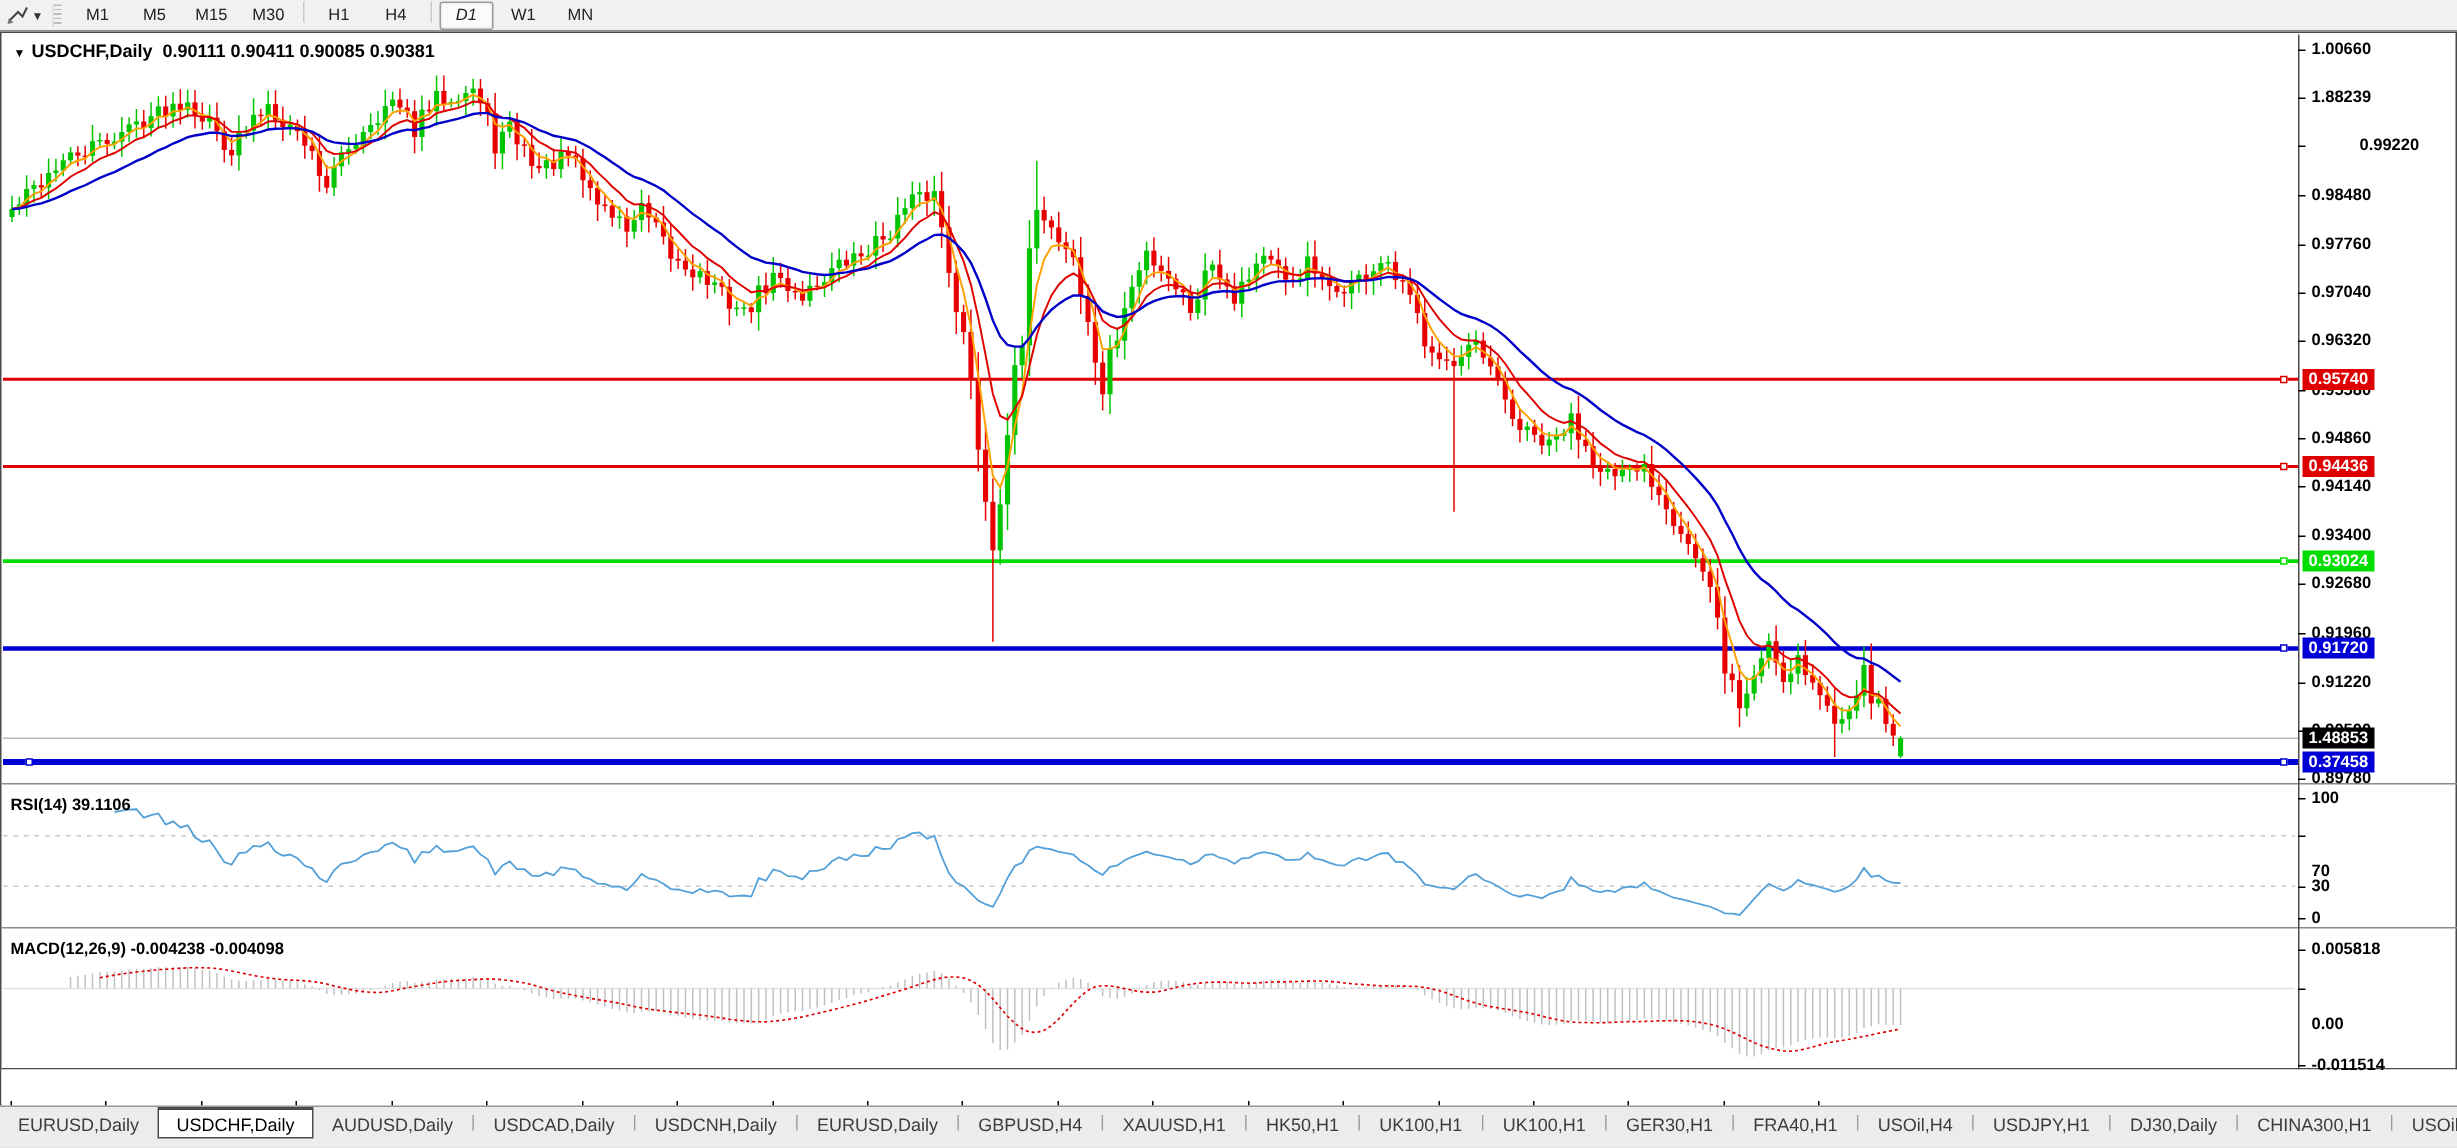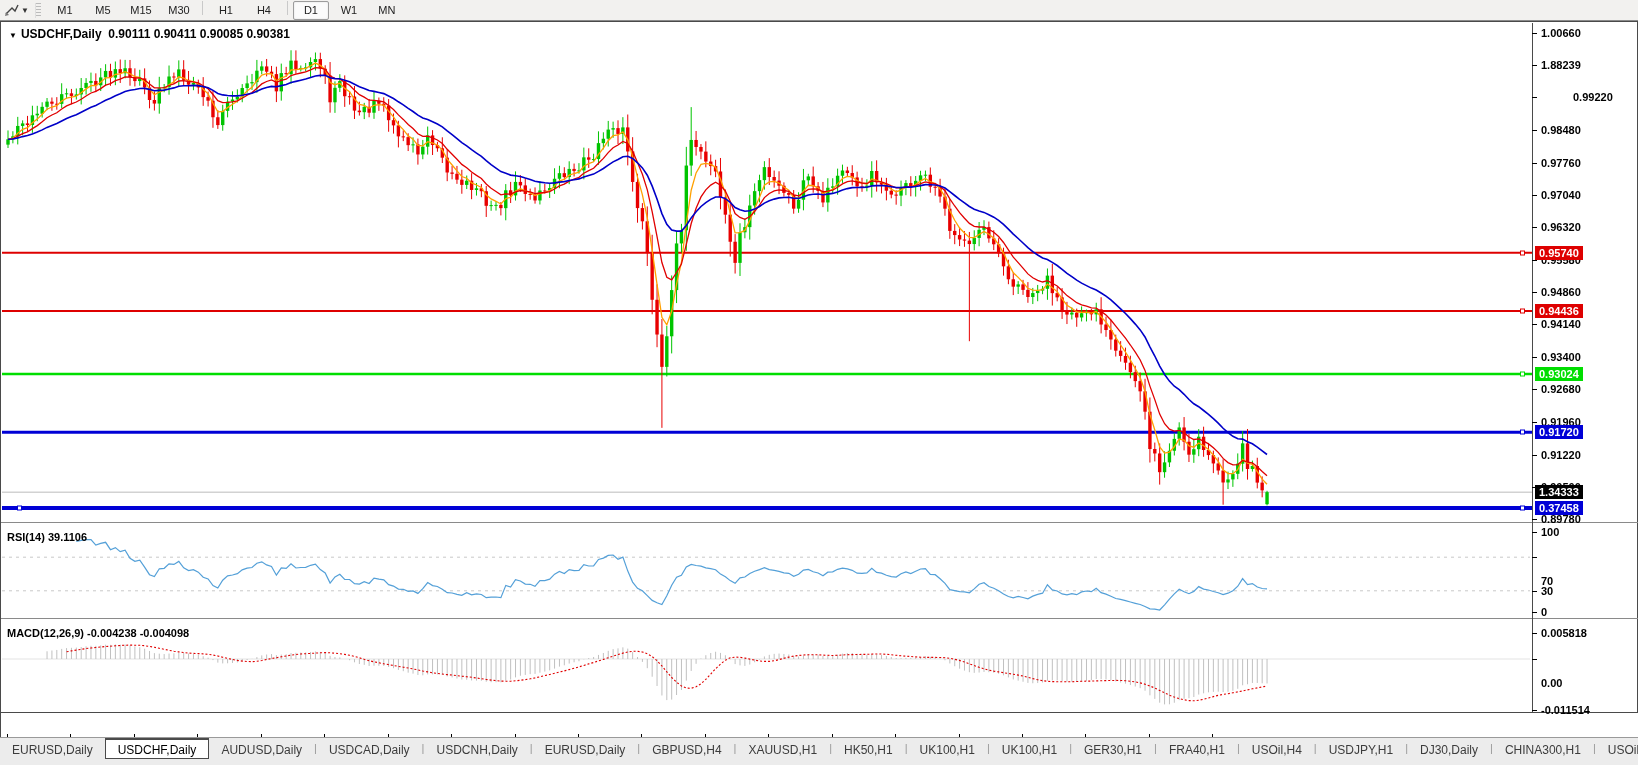--- a/index.html
+++ b/index.html
@@ -7,21 +7,21 @@
        -webkit-user-select:none;user-select:none;}
   
   #toolbar{position:absolute;left:0;top:0;width:1638px;height:21px;background:#f2f1ef;
            display:flex;align-items:center;border-bottom:1px solid #8a8a8a;box-sizing:border-box;}
   .tool-icon{width:18px;height:16px;margin-left:3px;display:flex;align-items:center;justify-content:center;}
   .caret{font-size:8px;color:#333;margin:0 2px 0 0;}
   .grip{width:5px;height:15px;margin:0 5px 0 4px;
         background:repeating-linear-gradient(#bbb 0 1px,#f2f1ef 1px 3px);border-left:1px solid #ddd;}
   .tf-btn{min-width:26px;height:17px;margin:0 1px;padding:0 4px;font-size:11px;color:#222;
           display:flex;align-items:center;justify-content:center;border:1px solid transparent;border-radius:2px;}
-  .tf-btn.active{background:#fbfbfb;border:1px solid #9c9c9c;box-shadow:inset 0 0 2px #ddd;}
+  .tf-btn.active{background:#fbfbfb;border:1px solid #9c9c9c;box-shadow:inset 0 0 2px #ddd;font-style:italic;}
   .tf-sep{width:1px;height:14px;background:#c9c9c9;margin:0 4px;}
   
   #chartwin{position:absolute;left:0;top:21px;width:1638px;height:716px;background:#fff;
             border:1px solid #4a4a4a;box-sizing:border-box;}
   .panel-sep{position:absolute;left:0;width:1638px;height:1px;background:#8a8a8a;}
   #vaxis-border{position:absolute;top:1px;height:690px;width:1px;left:1531px;background:#4a4a4a;}
   .plot{position:absolute;left:1px;}
   #main-title{position:absolute;left:8px;top:5px;font-size:12px;font-weight:700;color:#000;z-index:5;}
   #main-title .tri{font-size:8px;margin-right:4px;}
   .ind-label{position:absolute;left:6px;font-size:11px;font-weight:700;color:#000;z-index:5;}
@@ -915,21 +915,21 @@
       <div class="ptag" style="top: 230.754px; background: rgb(222, 0, 0); color: rgb(255, 255, 255);">0.95740</div>
       <div class="lhandle" style="left: 1519px; top: 289.008px; border: 1px solid rgb(222, 0, 0);"></div>
       <div class="ptag" style="top: 289.008px; background: rgb(222, 0, 0); color: rgb(255, 255, 255);">0.94436</div>
       <div class="lhandle" style="left: 1519px; top: 352.087px; border: 1px solid rgb(0, 222, 0);"></div>
       <div class="ptag" style="top: 352.087px; background: rgb(0, 222, 0); color: rgb(255, 255, 255); text-align: center;">0.93024</div>
       <div class="lhandle" style="left: 1519px; top: 410.341px; border: 1px solid rgb(0, 0, 214);"></div>
       <div class="ptag" style="top: 410.341px; background: rgb(0, 0, 214); color: rgb(255, 255, 255);">0.91720</div>
       <div class="lhandle" style="left: 1519px; top: 486.017px; border: 1px solid rgb(0, 0, 214);"></div>
       <div class="lhandle" style="left: 16px; top: 486.017px; border: 1px solid rgb(0, 0, 214);"></div>
       <div class="ptag" style="top: 486.017px; background: rgb(0, 0, 214); color: rgb(255, 255, 255);">0.37458</div>
-      <div class="ptag" style="top: 470.158px; background: rgb(0, 0, 0); color: rgb(255, 255, 255); z-index: 7;">1.34333</div>
+      <div class="ptag" style="top: 470.158px; background: rgb(0, 0, 0); color: rgb(255, 255, 255); z-index: 7;">1.48853</div>
       <div class="xtick" style="left: 6px;"></div>
       <div class="xlab" style="left: 2px;">29 Aug 2019</div>
       <div class="xtick" style="left: 69.44px;"></div>
       <div class="xlab" style="left: 41.44px;">17 Sep 2019</div>
       <div class="xtick" style="left: 132.88px;"></div>
       <div class="xlab" style="left: 104.88px;">5 Oct 2019</div>
       <div class="xtick" style="left: 196.32px;"></div>
       <div class="xlab" style="left: 168.32px;">24 Oct 2019</div>
       <div class="xtick" style="left: 259.76px;"></div>
       <div class="xlab" style="left: 231.76px;">12 Nov 2019</div>

